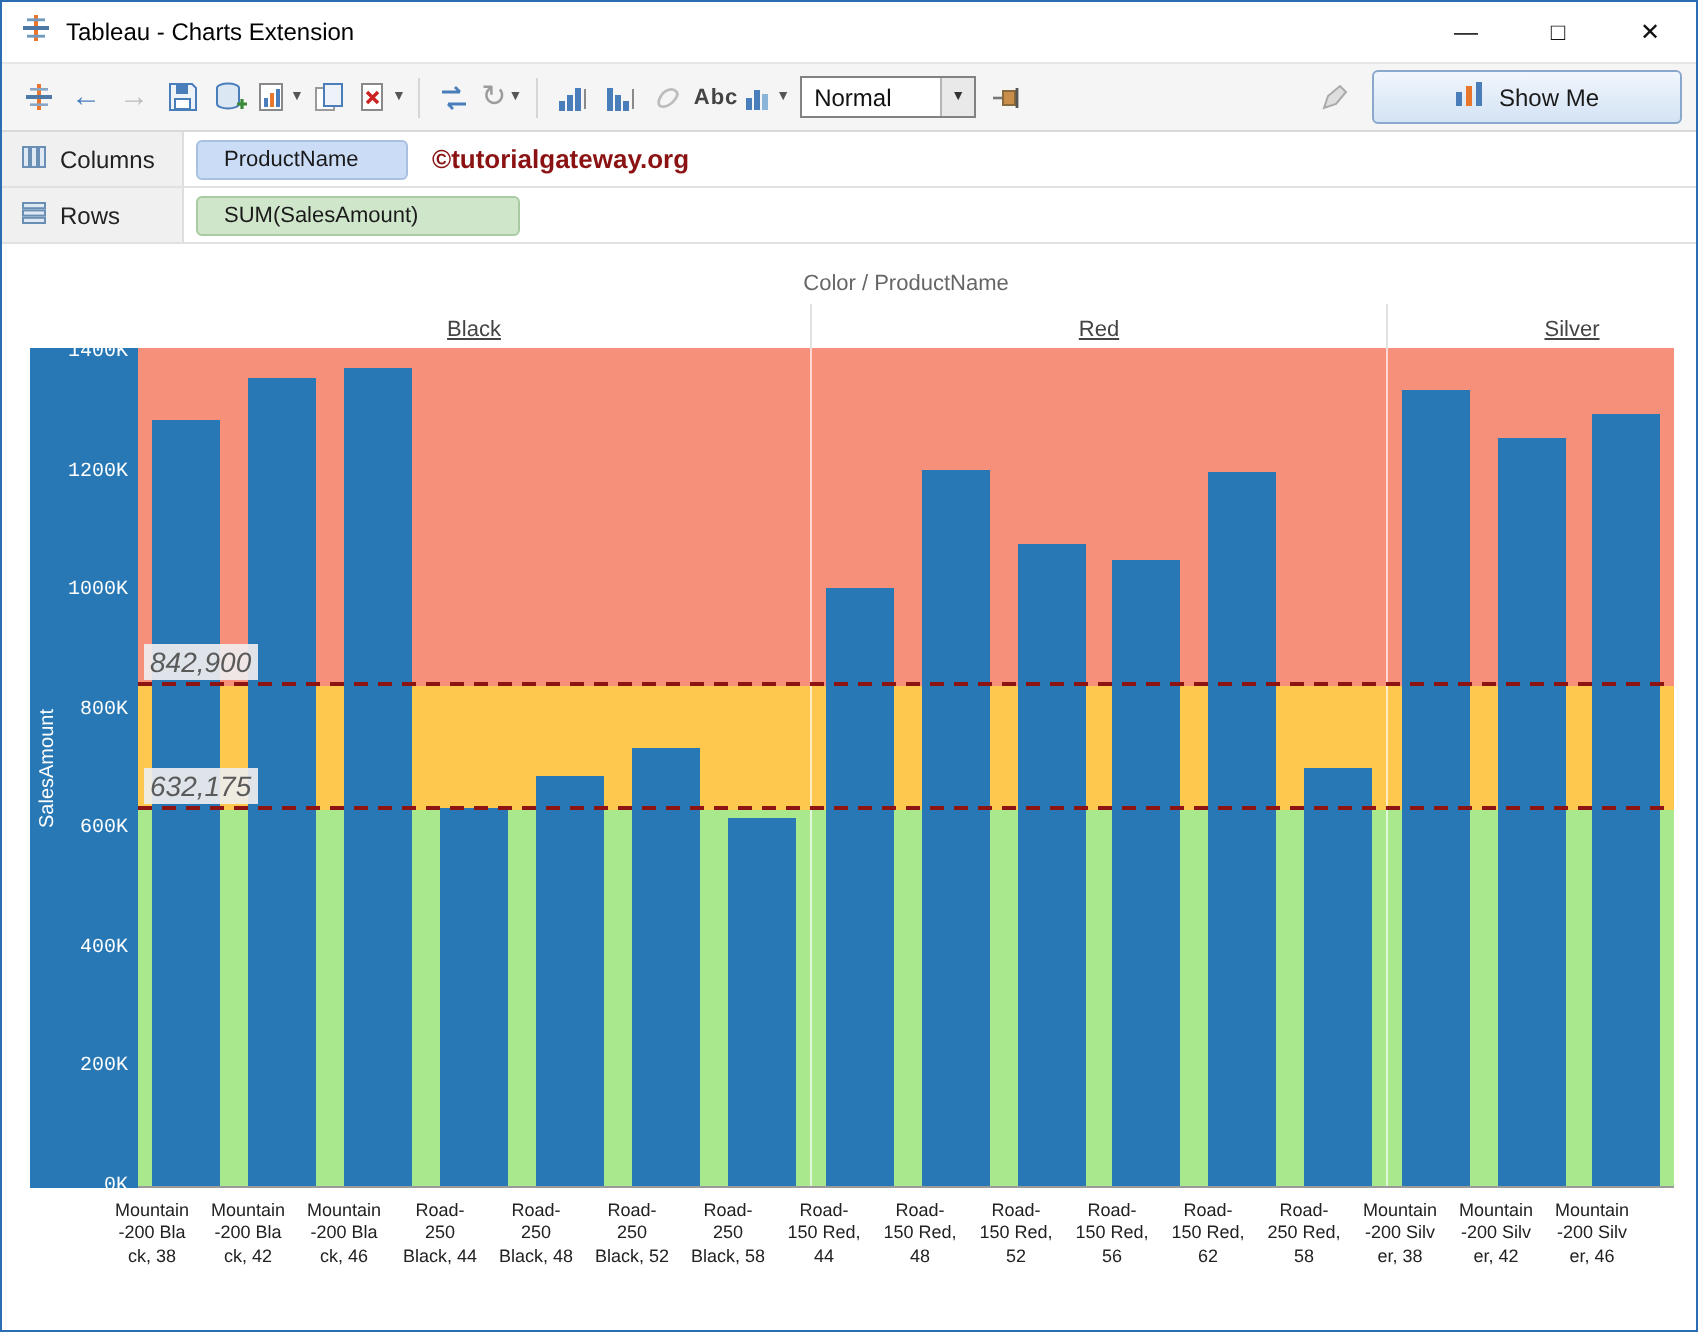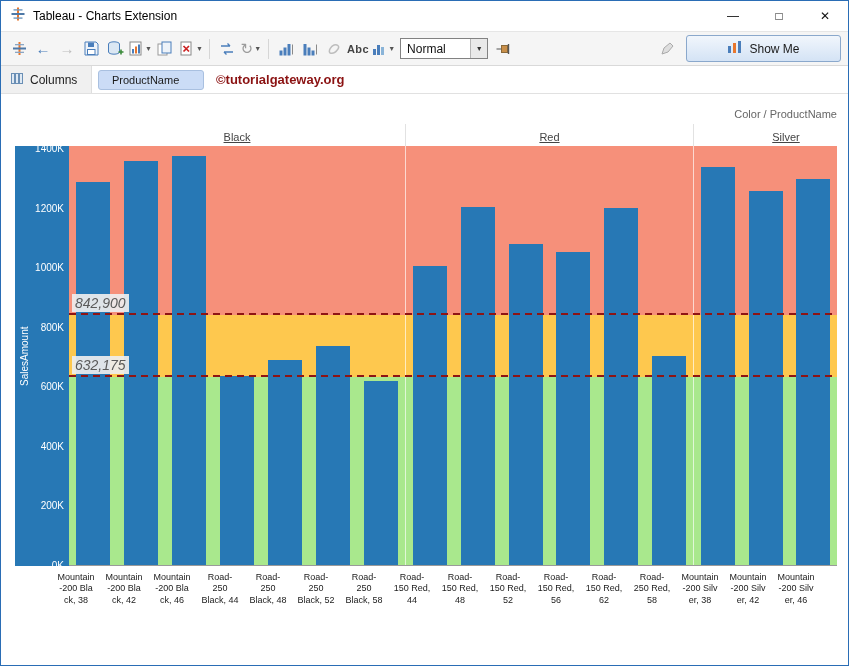--- a/index.html
+++ b/index.html
@@ -35,28 +35,28 @@
   .shelf-area { flex:1; background:#fff; border-left:1px solid #dedede; display:flex; align-items:center; padding-left:6px; gap:8px; }
   .pill { height:20px; border-radius:3px; font-size:11px; color:#1a1a1a; display:flex; align-items:center; padding:0 13px; white-space:nowrap; }
   .pill-dim { background:#cbdcf6; border:1px solid #a9c0e0; }
   .pill-w1 { width:162px; }
   .pill-w2 { width:106px; }
   .pill-measure { background:#cfe6ca; border:1px solid #a9cba3; width:162px; }
   .watermark { font-size:13px; font-weight:bold; color:#8b1212; margin-left:4px; white-space:nowrap; }
 
   
   .chart { position:relative; height:519px; background:#fff; }
-  .chart-title { position:absolute; top:14px; left:68px; width:768px; text-align:right; font-size:11px; color:#666; }
+  .chart-title { position:absolute; top:14px; left:68px; width:768px; text-align:center; font-size:11px; color:#666; }
   .pane-headers { position:absolute; top:30px; left:68px; width:768px; height:22px; display:flex; }
   .pane-header { display:flex; align-items:flex-end; justify-content:center; padding-bottom:3px; font-size:11px; color:#444; border-left:1px solid #e2e2e2;text-decoration:underline; }
   .pane-header:first-child { border-left:none; }
   .plot { position:absolute; top:52px; left:14px; width:822px; height:420px; }
   .y-axis { position:absolute; left:0; top:0; width:54px; height:420px; }
   .y-axis-label { position:absolute; left:0; top:0; bottom:0; width:18px; writing-mode:vertical-rl; transform:rotate(180deg); display:flex; align-items:center; justify-content:center; color:#fff; font-size:10px; }
-  .y-tick { position:absolute; right:5px; transform:translateY(50%); color:#fff; font-size:10px; line-height:1; }
+  .y-tick { position:absolute; right:5px; transform:translateY(50%); color:#fff; font-size:10px; line-height:1;font-family:Liberation Mono, monospace; }
   .panes { position:absolute; left:54px; top:0; width:768px; height:420px; border-bottom:1px solid #9a9a9a; }
   .band { position:absolute; left:0; width:100%; }
   .panes-flex { position:absolute; inset:0; display:flex; }
   .pane { position:relative; height:100%; display:flex; border-left:1px solid rgba(255,255,255,0.65); }
   .pane:first-child { border-left:none; }
   .slot { flex:1; position:relative; }
   .bar { position:absolute; bottom:0; left:50%; transform:translateX(-50%); width:34px; }
   .ref-line { position:absolute; left:0; width:100%; height:2px; z-index:6;
               background:repeating-linear-gradient(90deg,#8e1414 0 7px,transparent 7px 12px); }
   .ref-label { position:absolute; left:3px; bottom:3px; background:rgba(238,238,238,0.92); color:#5a5a5a; font-size:14px; padding:1px 3px; white-space:nowrap;font-style:italic; }
@@ -220,20 +220,35 @@
         </svg>
       </span>
       <span>Columns</span>
     </div>
     <div class="shelf-area">
       <div class="pill pill-dim pill-w2">ProductName</div>
       <span class="watermark">©tutorialgateway.org</span>
     </div>
   </div>
 
+  <div class="shelf-row">
+    <div class="shelf-label">
+      <span>
+        <svg width="12" height="11" viewBox="0 0 12 11">
+          <rect x="0.5" y="0.5" width="11" height="2.6" fill="#dfe9f3" stroke="#6a8fb5"></rect>
+          <rect x="0.5" y="4.2" width="11" height="2.6" fill="#dfe9f3" stroke="#6a8fb5"></rect>
+          <rect x="0.5" y="7.9" width="11" height="2.6" fill="#dfe9f3" stroke="#6a8fb5"></rect>
+        </svg>
+      </span>
+      <span>Rows</span>
+    </div>
+    <div class="shelf-area">
+      <div class="pill pill-measure">SUM(SalesAmount)</div>
+    </div>
+  </div>
 
   <div class="chart">
     <div class="chart-title">Color  /  ProductName</div>
     <div class="pane-headers">
         <div class="pane-header" style="width: 43.75%;">Black</div>
         <div class="pane-header" style="width: 37.5%;">Red</div>
         <div class="pane-header" style="width: 18.75%; padding-left: 41px;">Silver</div>
       </div>
     <div class="plot">
       <div class="y-axis" style="background: rgb(39, 120, 181);">

